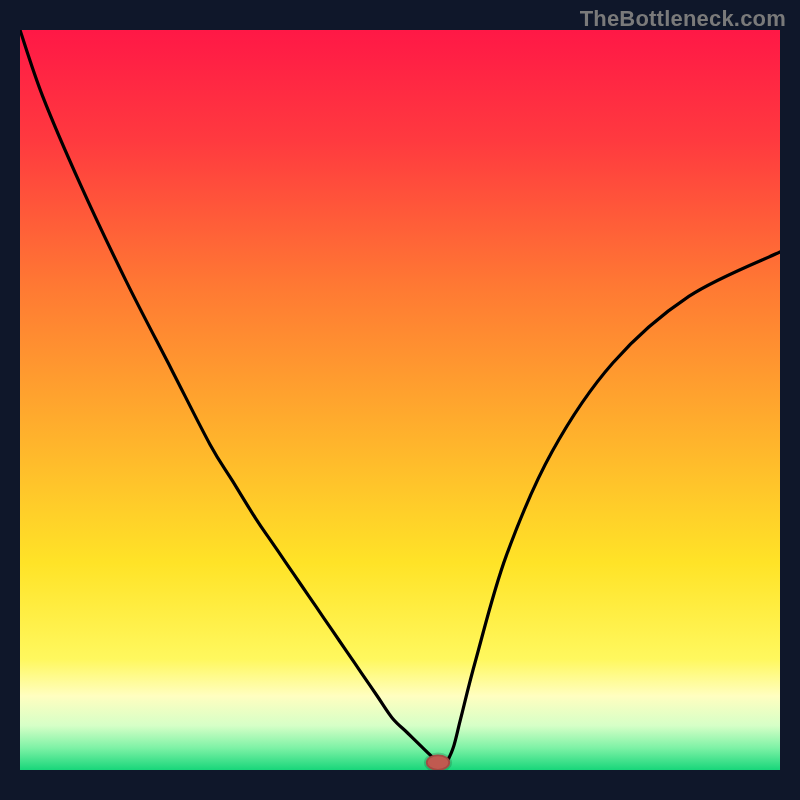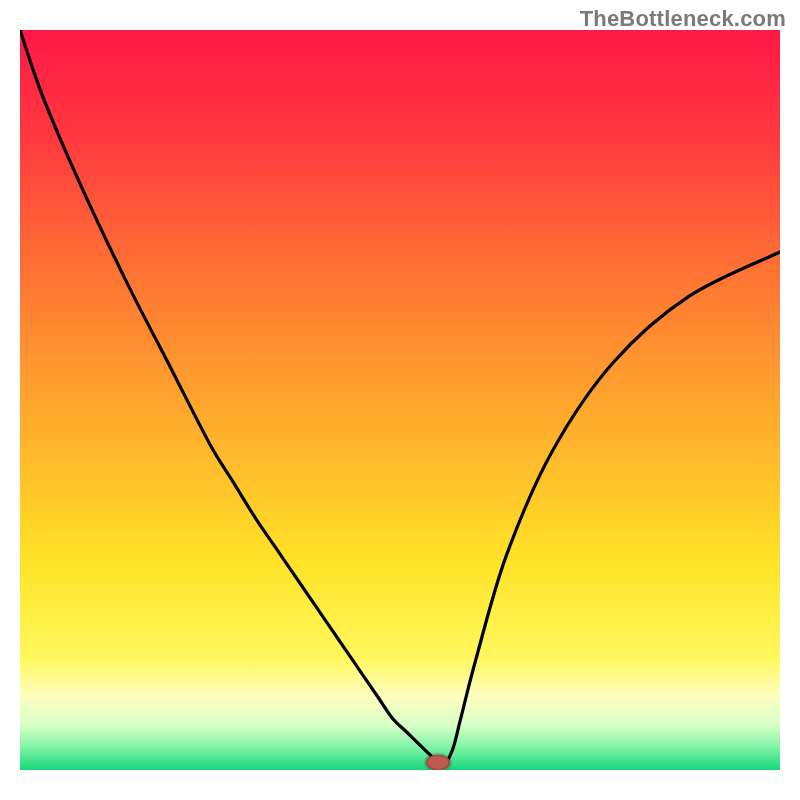--- a/index.html
+++ b/index.html
@@ -8,21 +8,21 @@
     width: 800px;
     height: 800px;
     background: #000;
     font-family: Arial, Helvetica, sans-serif;
     overflow: hidden;
   }
   .frame {
     position: relative;
     width: 800px;
     height: 800px;
-    background: #ffffff;
+    background: #0f172a;
   }
   .watermark {
     position: absolute;
     top: 6px;
     right: 14px;
     color: #7a7a7a;
     font-size: 22px;
     font-weight: 600;
     letter-spacing: 0.2px;
     z-index: 10;

